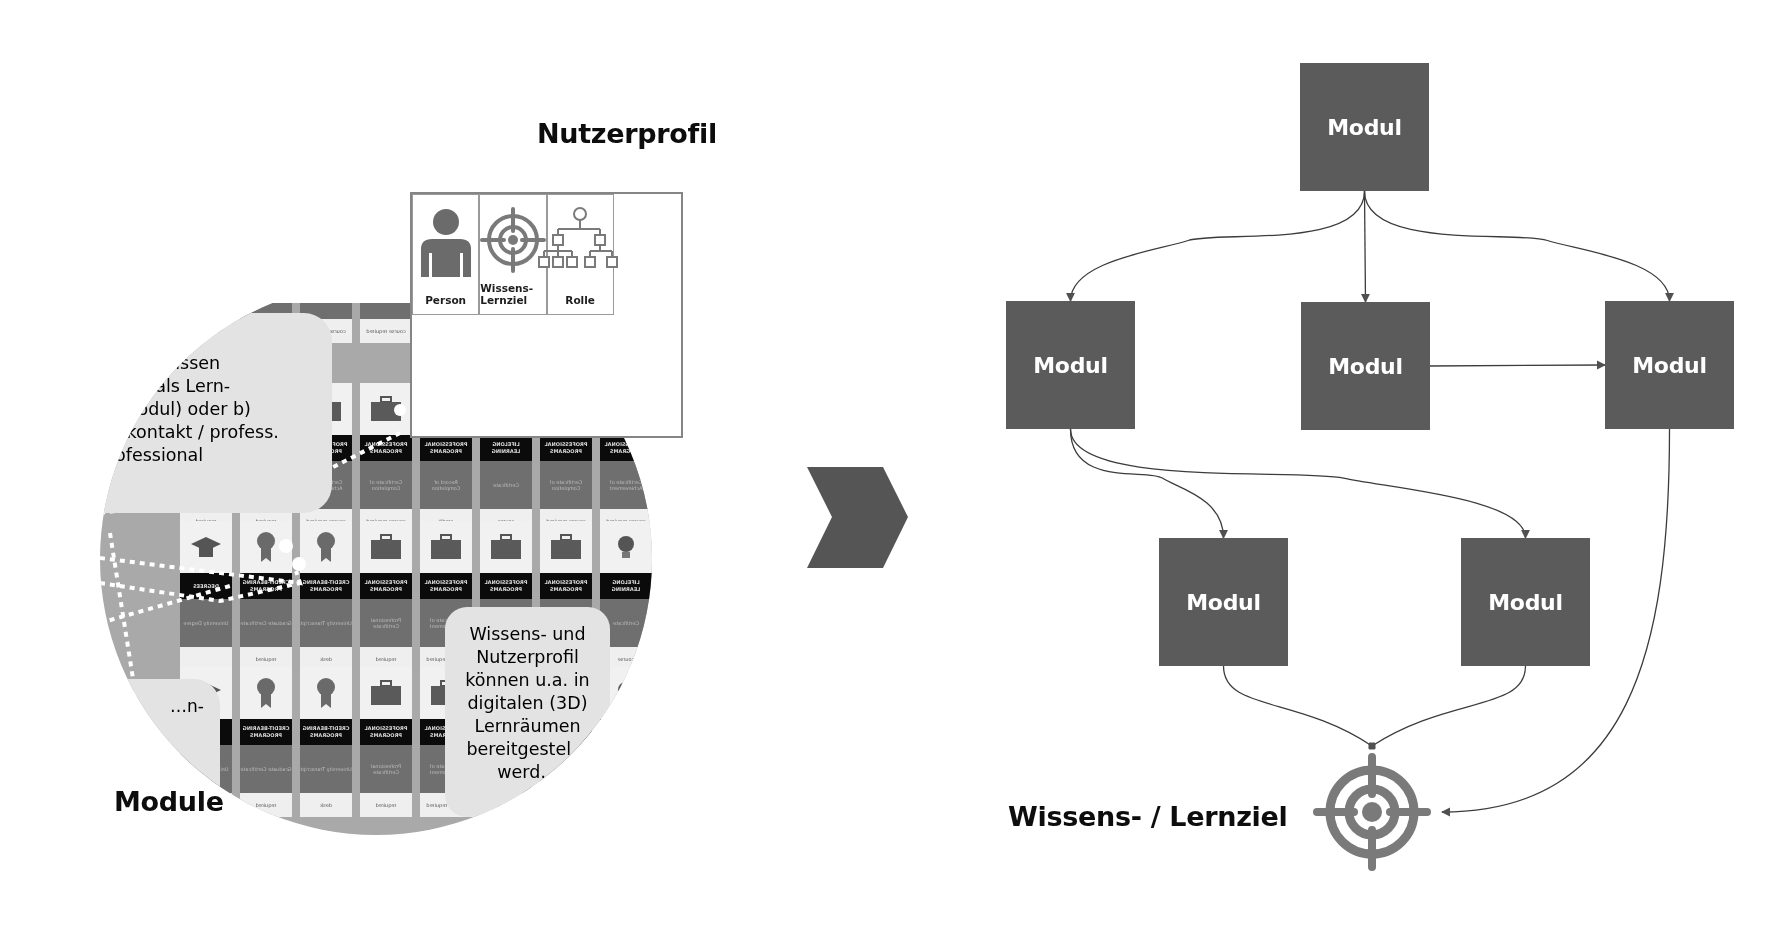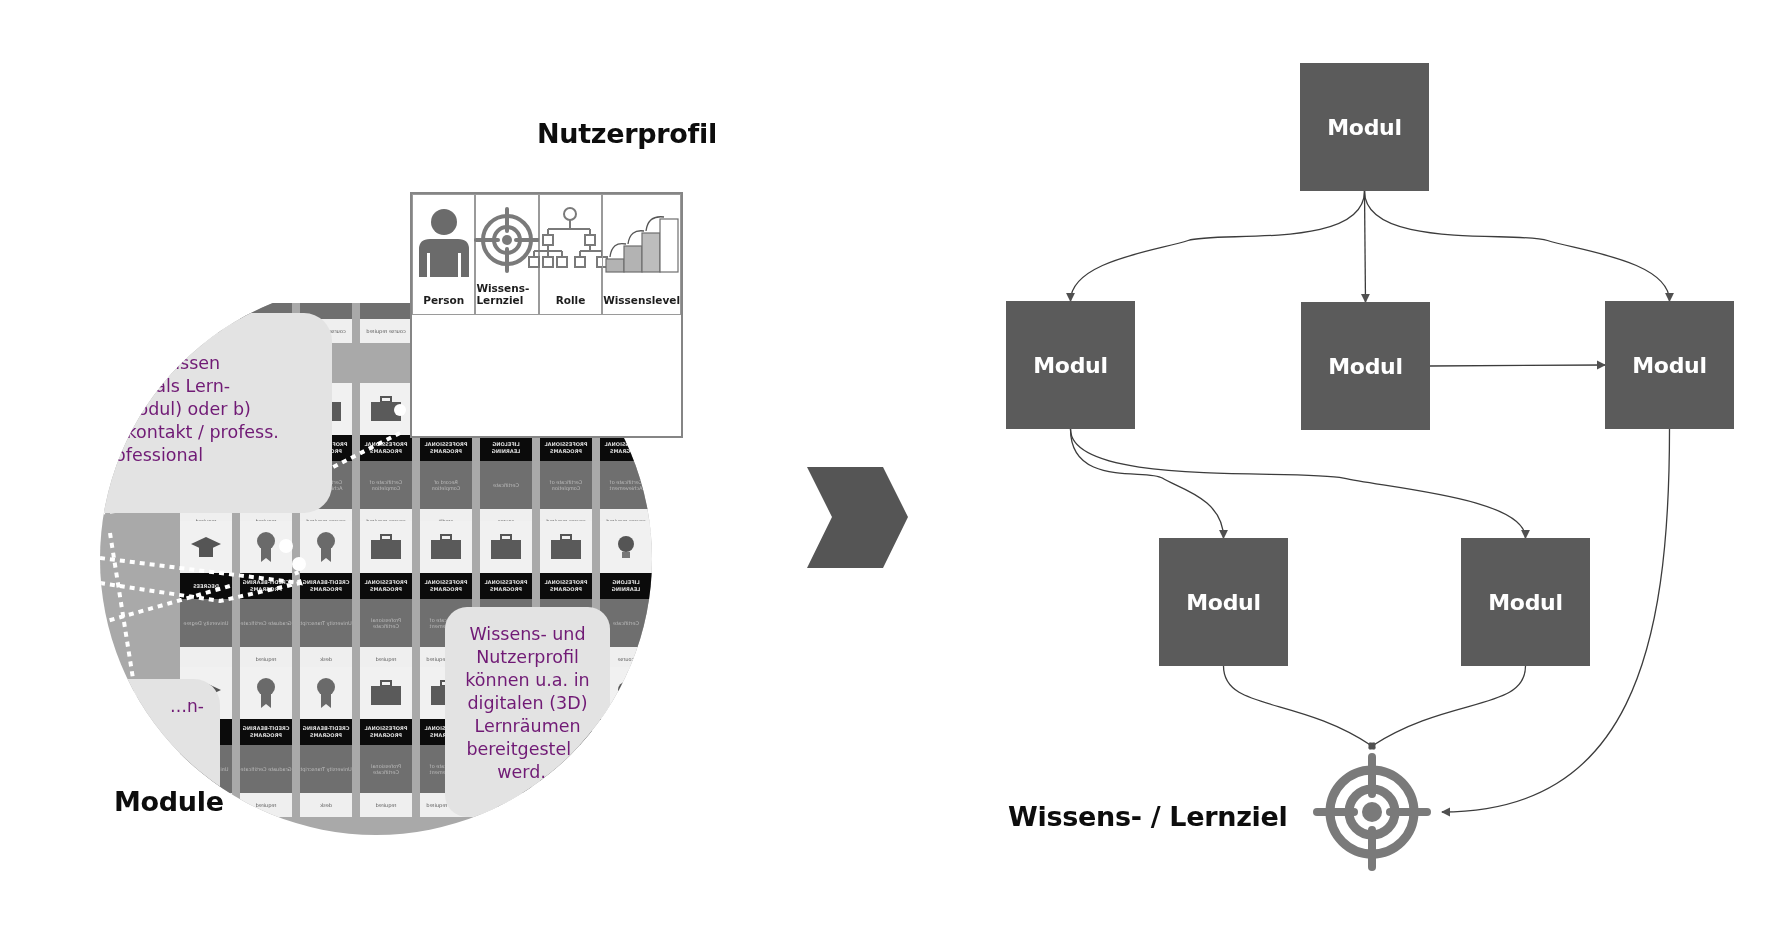--- a/index.html
+++ b/index.html
@@ -17,21 +17,21 @@
   .tile { width:52px; display:flex; flex-direction:column; }
   .tile-ico { height:52px; background:#f1f1f1; display:flex; align-items:center; justify-content:center; }
   .tile-cat { height:26px; background:#0b0b0b; color:#dcdcdc; font-size:5px; font-weight:bold;
               display:flex; align-items:center; justify-content:center; text-align:center;
               transform:scaleX(-1); line-height:7px; }
   .tile-desc { height:48px; background:#6f6f6f; color:#bdbdbd; font-size:5px; text-align:center;
                display:flex; align-items:center; justify-content:center; transform:scaleX(-1); }
   .tile-foot { height:24px; background:#efefef; color:#555; font-size:5px; display:flex;
                align-items:center; justify-content:center; transform:scaleX(-1); }
   .vline { position:absolute; left:80px; top:0; width:4px; height:552px; background:#ffffff; opacity:.9; }
-  .bubble { position:absolute; background:#e3e3e3; border-radius:22px; color:#701a75;
+  .bubble { position:absolute; background:#e3e3e3; border-radius:22px; color:#000000;
             font-size:17.5px; line-height:23px; }
   #bubble1 { left:-80px; top:30px; width:300px; height:186px; padding:14px 12px 0 0;
              text-align:right; border-radius:0 28px 28px 0; }
   #bubble1 .inner { position:absolute; right:14px; top:16px; text-align:left; width:220px; }
   #bubble2 { left:345px; top:324px; width:165px; height:210px; text-align:center;
              padding-top:16px; box-sizing:border-box; }
   #bubble3 { left:-40px; top:396px; width:160px; height:160px; border-radius:0 26px 0 0; }
   #bubble3 .t { position:absolute; left:110px; top:16px; font-size:17px; }
 
   
@@ -428,36 +428,20 @@
         <rect x="15" y="28" width="10" height="10"></rect>
         <rect x="57" y="28" width="10" height="10"></rect>
         <rect x="1" y="50" width="10" height="10"></rect>
         <rect x="15" y="50" width="10" height="10"></rect>
         <rect x="29" y="50" width="10" height="10"></rect>
         <rect x="47" y="50" width="10" height="10"></rect>
         <rect x="69" y="50" width="10" height="10"></rect>
       </g>
     </svg>
     <span class="lbl">Rolle</span>
-  </div>
-  <div class="cell">
-    <svg width="76" height="66" viewBox="0 0 76 66">
-      <g stroke="#6e6e6e" stroke-width="1.2">
-        <rect x="2" y="52" width="18" height="13" fill="#b3b3b3"></rect>
-        <rect x="20" y="39" width="18" height="26" fill="#b3b3b3"></rect>
-        <rect x="38" y="26" width="18" height="39" fill="#bdbdbd"></rect>
-        <rect x="56" y="12" width="18" height="53" fill="#ffffff"></rect>
-      </g>
-      <g fill="none" stroke="#555" stroke-width="1.3">
-        <path d="M6 50 Q8 34 22 37"></path>
-          <path d="M24 37 Q26 22 40 24"></path>
-          <path d="M42 24 Q44 8 60 10"></path>
-      </g>
-    </svg>
-    <span class="lbl">Wissenslevel</span>
   </div>
 </div>
 
 <svg id="chevron" class="abs" width="102" height="102" viewBox="0 0 102 102">
   <polygon points="0,0 76,0 101,50 76,101 0,101 25,50" fill="#555555"></polygon>
 </svg>
 
 <svg id="flow" class="abs" width="1782" height="939">
   <defs>
     <marker id="arr" viewBox="0 0 10 10" refX="9" refY="5" markerWidth="7" markerHeight="7" orient="auto-start-reverse">

